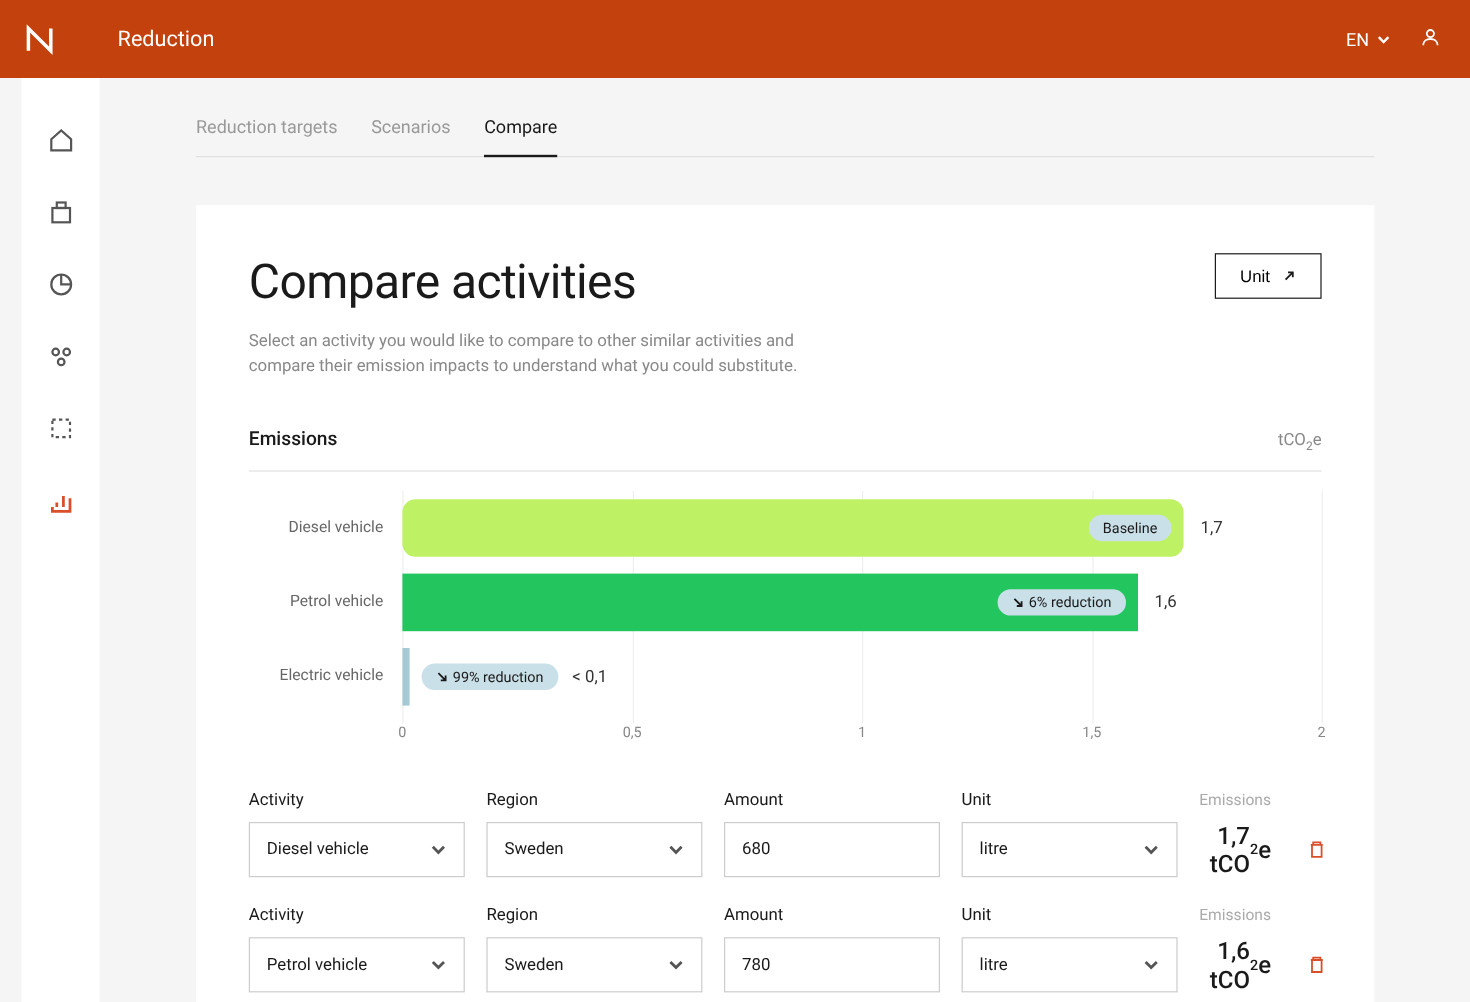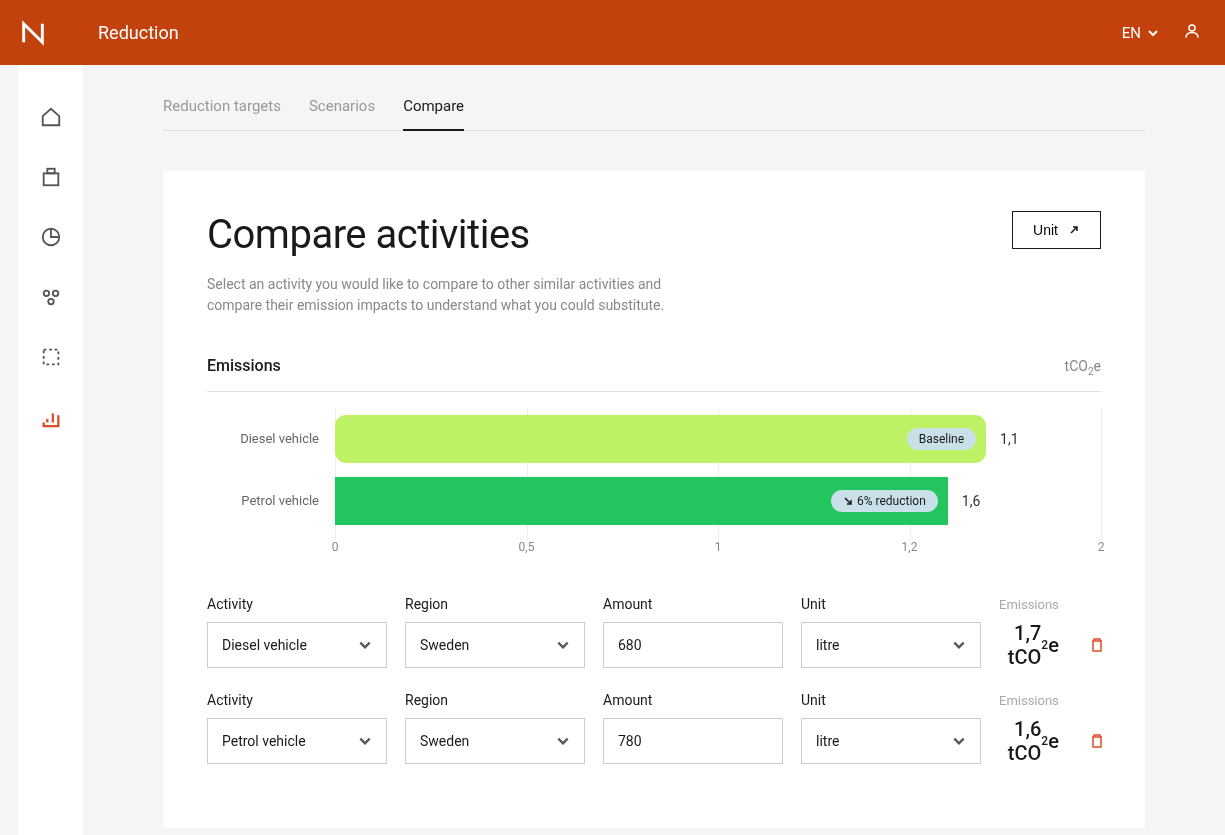--- a/index.html
+++ b/index.html
@@ -176,46 +176,61 @@
           <div class="gridline" style="left:50%"></div>
           <div class="gridline" style="left:75%"></div>
           <div class="gridline" style="left:100%"></div>
         </div>
 
         <div class="chart-row">
           <div class="chart-label">Diesel vehicle</div>
           <div class="chart-track">
             <div class="bar baseline" style="width:85%">
               <span class="badge">Baseline</span>
-              <span class="bar-value">1,1</span>
+              <span class="bar-value">1,7</span>
             </div>
           </div>
         </div>
 
         <div class="chart-row">
           <div class="chart-label">Petrol vehicle</div>
           <div class="chart-track">
             <div class="bar alt" style="width:80%">
               <span class="badge">
                 <svg viewBox="0 0 10 10" fill="none" stroke="#1a1a1a" stroke-width="1.5">
                     <path d="M2 2 L8 8 M4 8 L8 8 L8 4"></path>
                   </svg>
                 <span>6% reduction</span>
               </span>
               <span class="bar-value">1,6</span>
             </div>
           </div>
         </div>
 
+        <div class="chart-row">
+          <div class="chart-label">Electric vehicle</div>
+          <div class="chart-track">
+            <div class="bar tiny" style="width:1%"></div>
+            <div class="badge-outside">
+              <span class="badge">
+                <svg viewBox="0 0 10 10" fill="none" stroke="#1a1a1a" stroke-width="1.5">
+                    <path d="M2 2 L8 8 M4 8 L8 8 L8 4"></path>
+                  </svg>
+                <span>99% reduction</span>
+              </span>
+              <span class="val">&lt; 0,1</span>
+            </div>
+          </div>
+        </div>
 
         <div class="axis">
           <span style="left:0%">0</span>
           <span style="left:25%">0,5</span>
           <span style="left:50%">1</span>
-          <span style="left:75%">1,2</span>
+          <span style="left:75%">1,5</span>
           <span style="left:100%">2</span>
         </div>
       </div>
 
       <div class="activities">
 
         <div class="act-row">
           <div class="field">
             <label>Activity</label>
             <div class="select">

